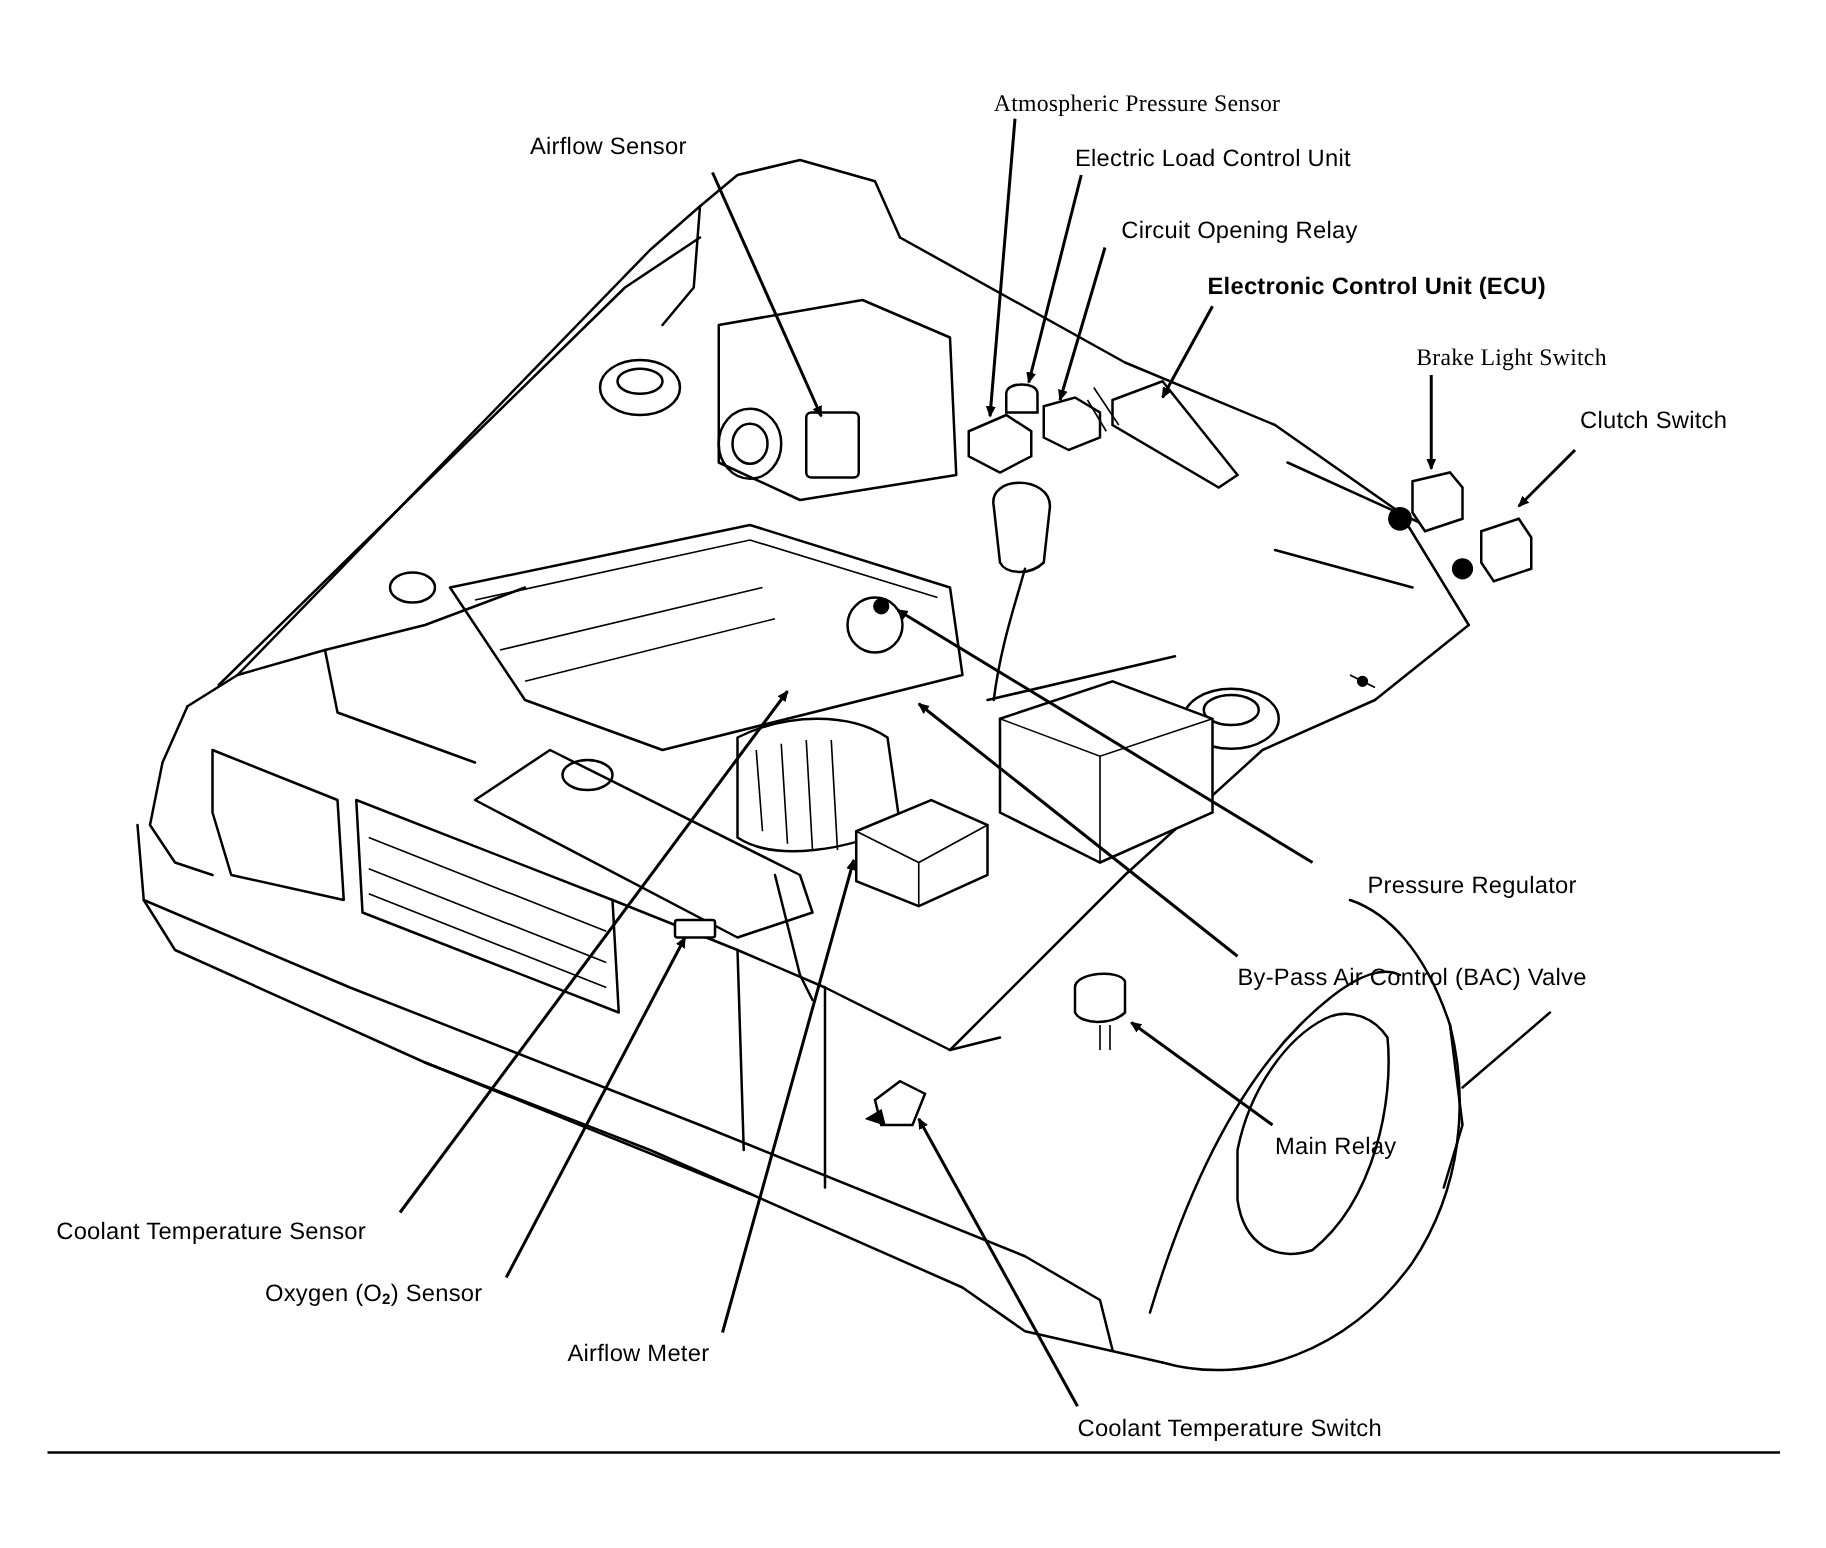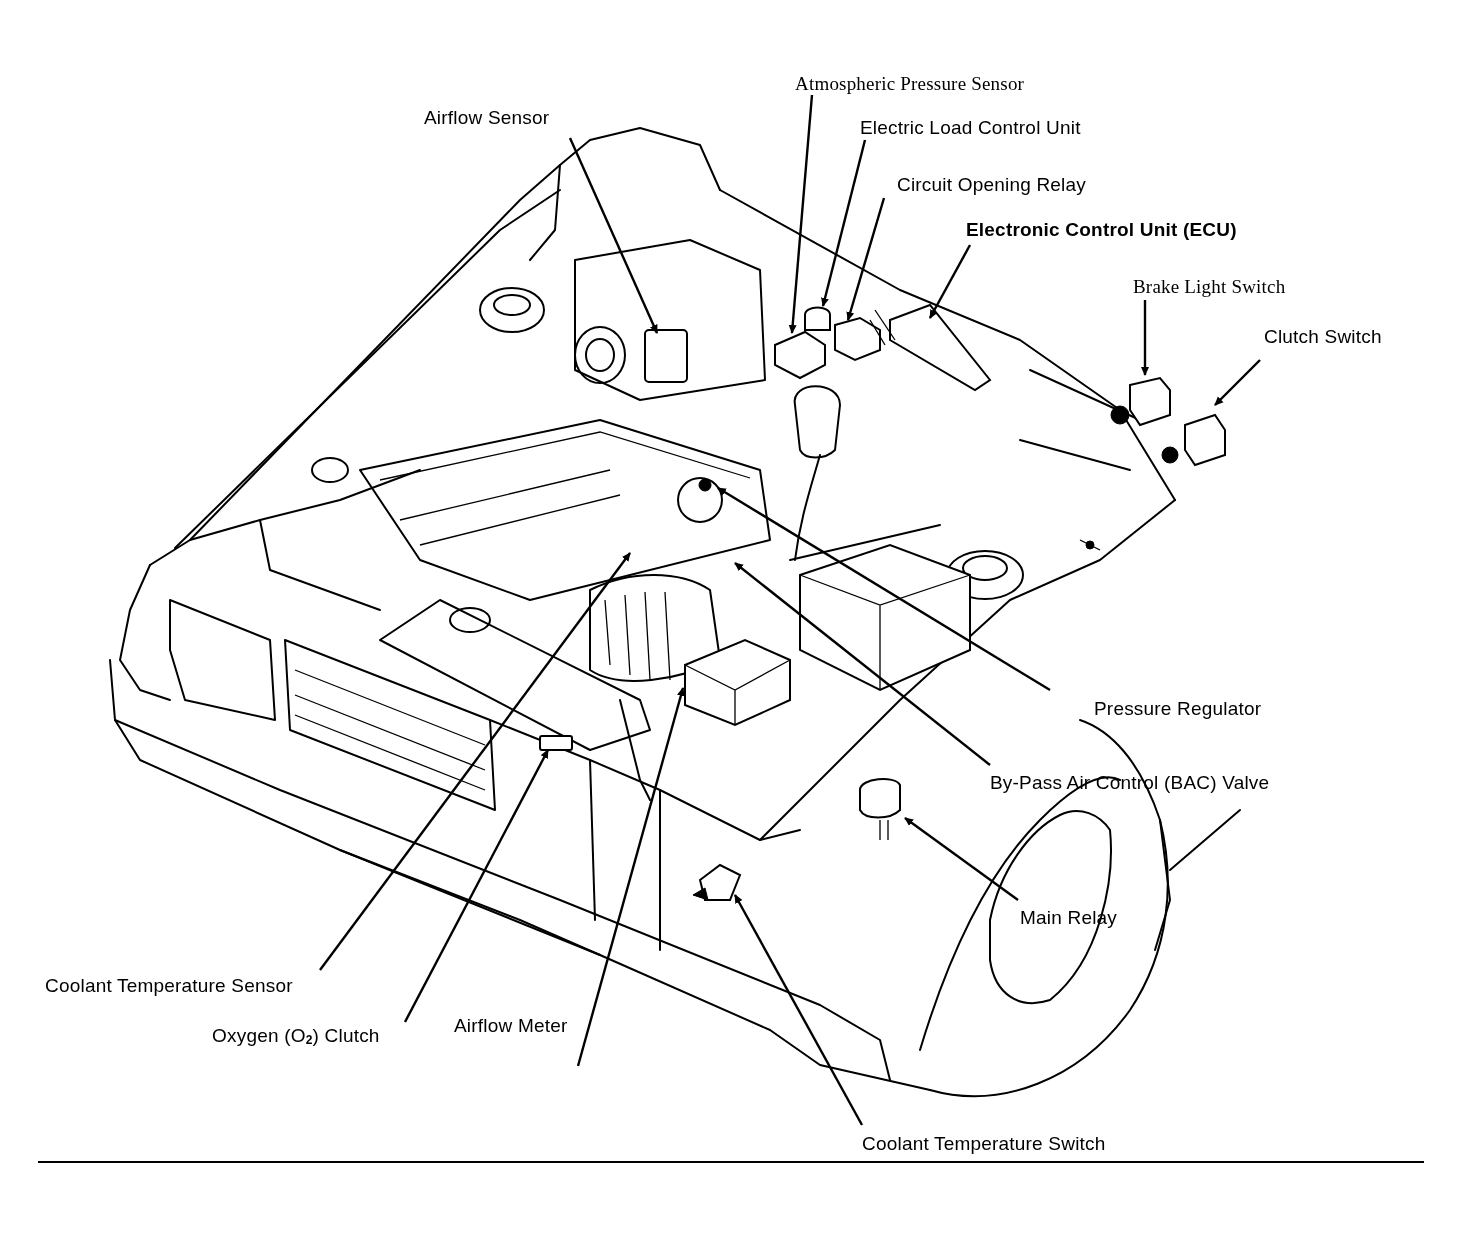--- a/index.html
+++ b/index.html
@@ -147,17 +147,17 @@
 <div class="label" style="left:795px; top:74px;font-family:Liberation Serif, serif;">Atmospheric Pressure Sensor</div>
 <div class="label" style="left:860px; top:118px;">Electric Load Control Unit</div>
 <div class="label" style="left:880px; top:175px;margin-left:17px;">Circuit Opening Relay</div>
 <div class="label" style="left:966px; top:220px;font-weight:bold;">Electronic Control Unit (ECU)</div>
 <div class="label" style="left:1133px; top:277px;font-family:Liberation Serif, serif;">Brake Light Switch</div>
 <div class="label" style="left:1264px; top:327px;">Clutch Switch</div>
 <div class="label" style="left:1062px; top:699px;margin-left:32px;">Pressure Regulator</div>
 <div class="label" style="left:990px; top:773px;">By-Pass Air Control (BAC) Valve</div>
 <div class="label" style="left:1020px; top:908px;">Main Relay</div>
 <div class="label" style="left:45px; top:976px;">Coolant Temperature Sensor</div>
-<div class="label" style="left:212px; top:1026px;"><span>Oxygen (O</span><sub>2</sub><span>) Clutch</span></div>
-<div class="label" style="left:454px; top:1016px;">Airflow Meter</div>
+<div class="label" style="left:212px; top:1026px;"><span>Oxygen (O</span><sub>2</sub><span>) Sensor</span></div>
+<div class="label" style="left:454px; top:1074px;">Airflow Meter</div>
 <div class="label" style="left:862px; top:1134px;">Coolant Temperature Switch</div>
 
 <div class="rule"></div>
 
 </body></html>

